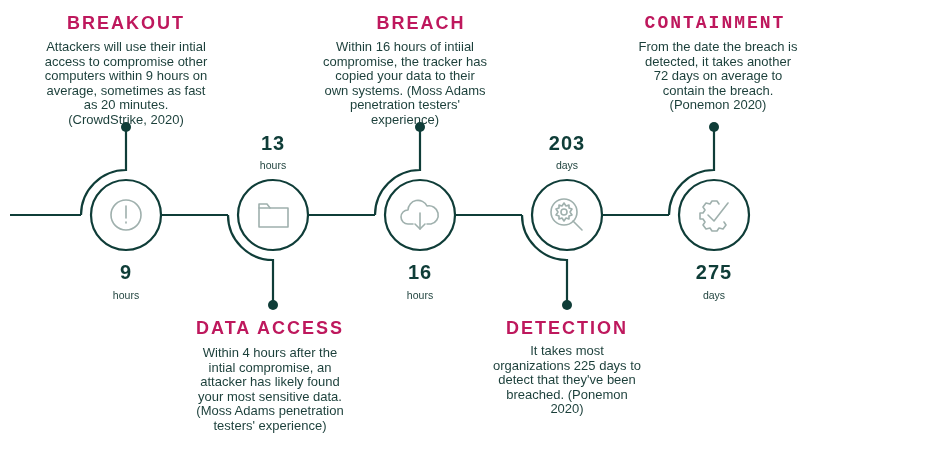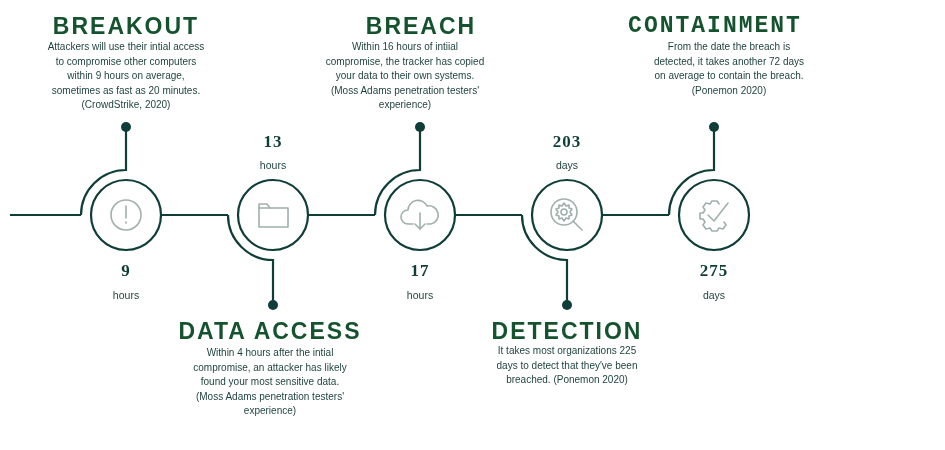--- a/index.html
+++ b/index.html
@@ -1,26 +1,26 @@
 <!DOCTYPE html>
 <html><head>
   <meta charset="utf-8">
   <style>
     html, body { margin: 0; padding: 0; background: #ffffff; }
     body { width: 945px; height: 450px; position: relative; overflow: hidden;
            font-family: "Liberation Sans", sans-serif; color: #0f3d38; }
     svg.diagram { position: absolute; left: 0; top: 0; }
     .title { position: absolute; font-family: "Liberation Sans Narrow", "Liberation Sans", sans-serif;
-             font-weight: bold; font-size: 23px; letter-spacing: 2px; text-align: center;
-             transform: translateX(-50%); white-space: nowrap; color: #14532d;
+             font-weight: bold; font-size: 18px; letter-spacing: 2px; text-align: center;
+             transform: translateX(-50%); white-space: nowrap; color: #be185d;
              font-stretch: condensed; }
-    .desc { position: absolute; font-size: 10px; line-height: 14.5px; text-align: center;
+    .desc { position: absolute; font-size: 13px; line-height: 14.5px; text-align: center;
             transform: translateX(-50%); color: #1b3f3a; }
-    .num { position: absolute; font-weight: bold; font-size: 17px; letter-spacing: 1px;
-           transform: translateX(-50%); color: #0f3d38; white-space: nowrap; font-family: Liberation Serif, serif; }
+    .num { position: absolute; font-weight: bold; font-size: 20px; letter-spacing: 1px;
+           transform: translateX(-50%); color: #0f3d38; white-space: nowrap; }
     .unit { position: absolute; font-size: 10.5px; transform: translateX(-50%); color: #1b3f3a; white-space: nowrap; }
   </style>
 </head>
 <body>
 
 <svg class="diagram" width="945" height="450" viewBox="0 0 945 450">
   <g fill="none" stroke="#0f3d38" stroke-width="2.2">
 
     <path d="M10 215 H81"></path>
     <path d="M161 215 H228"></path>
@@ -87,24 +87,24 @@
 <div class="num" style="left:126px; top:261px;">9</div>
 <div class="unit" style="left:126px; top:289px;">hours</div>
 
 <div class="num" style="left:273px; top:132px;">13</div>
 <div class="unit" style="left:273px; top:159px;">hours</div>
 <div class="title" style="left:270px; top:318px;">DATA ACCESS</div>
 <div class="desc" style="left:270px; top:346px; width:160px;">Within 4 hours after the intial compromise, an attacker has likely found your most sensitive data. (Moss Adams penetration testers' experience)</div>
 
 <div class="title" style="left:421px; top:13px;">BREACH</div>
 <div class="desc" style="left:405px; top:40px; width:165px;">Within 16 hours of intiial compromise, the tracker has copied your data to their own systems. (Moss Adams penetration testers' experience)</div>
-<div class="num" style="left:420px; top:261px;">17</div>
+<div class="num" style="left:420px; top:261px;">16</div>
 <div class="unit" style="left:420px; top:289px;">hours</div>
 
 <div class="num" style="left:567px; top:132px;text-align:right;">203</div>
 <div class="unit" style="left:567px; top:159px;">days</div>
 <div class="title" style="left:567px; top:318px;">DETECTION</div>
 <div class="desc" style="left:567px; top:344px; width:150px;">It takes most organizations 225 days to detect that they've been breached. (Ponemon 2020)</div>
 
 <div class="title" style="left:715px; top:13px;font-family:Liberation Mono, monospace;">CONTAINMENT</div>
-<div class="desc" style="left:718px; top:40px; width:160px;margin-left:11px;">From the date the breach is detected, it takes another 72 days on average to contain the breach. (Ponemon 2020)</div>
+<div class="desc" style="left:718px; top:40px; width:160px;">From the date the breach is detected, it takes another 72 days on average to contain the breach. (Ponemon 2020)</div>
 <div class="num" style="left:714px; top:261px;">275</div>
 <div class="unit" style="left:714px; top:289px;">days</div>
 
 </body></html>

